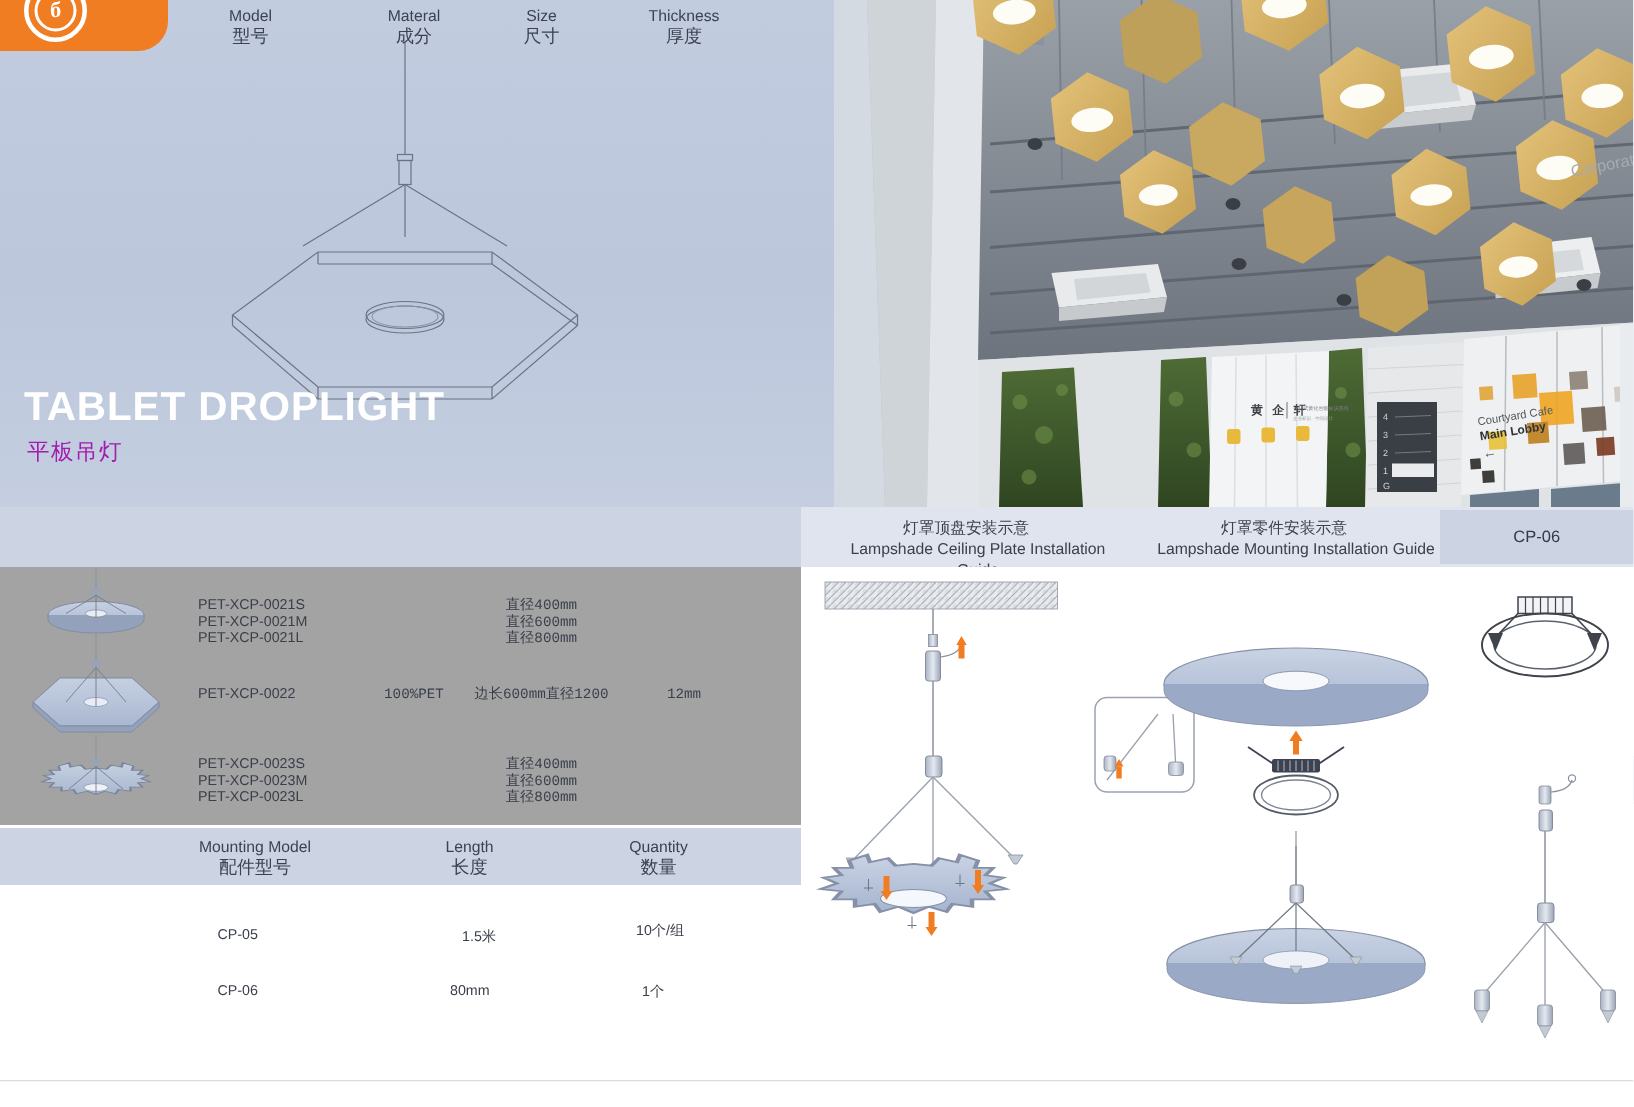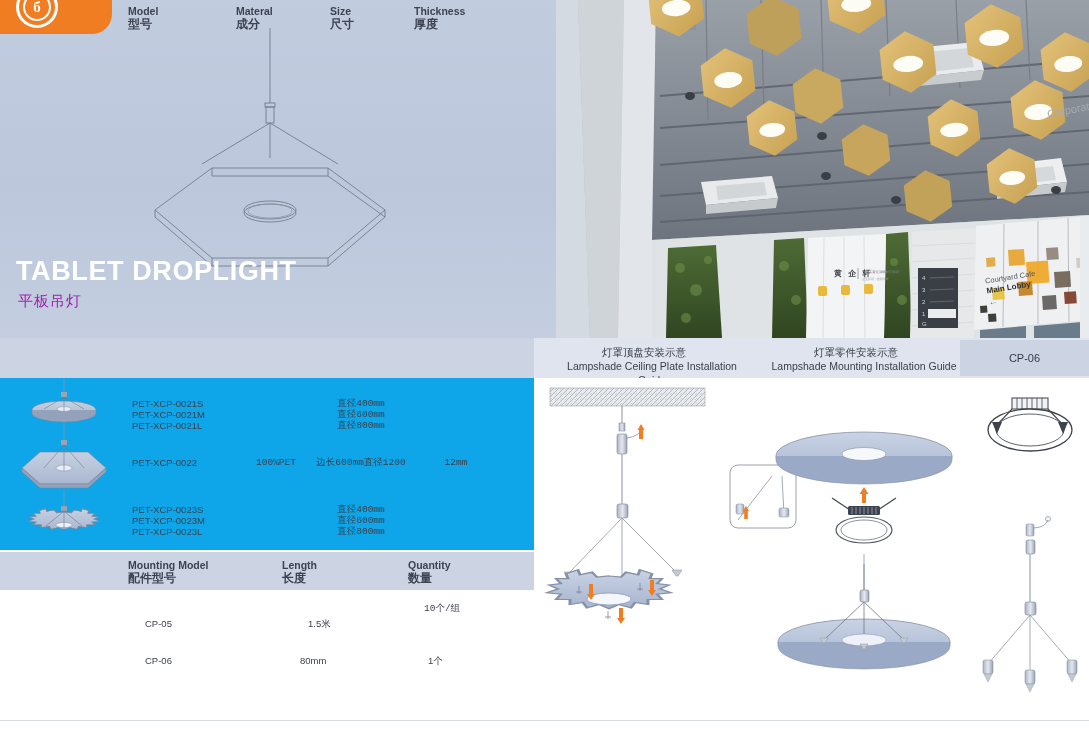--- a/index.html
+++ b/index.html
@@ -30,33 +30,33 @@
 
   .hero-title{position:absolute;left:16px;top:258px;color:#ffffff;
     font-size:27px;font-weight:bold;letter-spacing:.6px;line-height:1;}
   .hero-sub{position:absolute;left:18px;top:292px;color:#a21caf;font-size:15px;letter-spacing:1px;}
 
   
   .photo{position:absolute;left:556px;top:0;width:533px;height:338px;overflow:hidden;}
 
   
   .hdrbar{position:absolute;left:0;top:338px;width:1089px;height:40px;background:#ccd4e4;}
-  .hcell{position:absolute;top:5px;color:#3c4250;line-height:13px;font-weight:bold;}
+  .hcell{position:absolute;top:5px;text-align:center;color:#3c4250;line-height:13px;}
   .hcell .en{font-size:10.5px;display:block;}
   .hcell .cn{font-size:12px;display:block;}
 
   .guide-lbl{position:absolute;top:345px;text-align:center;color:#3a404d;line-height:14px;}
   .guide-lbl .cn{font-size:10.5px;display:block;}
   .guide-lbl .en{font-size:10.5px;display:block;margin-left:16px;}
 
   .tag-box{position:absolute;background:#ccd4e4;display:flex;align-items:center;justify-content:center;
     color:#343a47;font-size:11px;}
 
   
-  .specarea{position:absolute;left:0;top:378px;width:556px;height:172px;background:#0ea5e9;}
+  .specarea{position:absolute;left:0;top:378px;width:556px;height:172px;background:#a3a3a3;}
   .thumbcol{position:absolute;left:0;top:0;width:128px;height:172px;}
   .cell{position:absolute;color:#3a3f4b;font-size:9.5px;line-height:11.5px;white-space:nowrap;}
   .cell.c-model{text-align:left;}
   .cell.c-ctr{text-align:center;font-family:Liberation Mono, monospace;}
 
   
   .hdrbar2{position:absolute;left:0;top:552px;width:534px;height:38px;background:#ccd4e4;}
   .mntarea{position:absolute;left:0;top:590px;width:556px;height:100px;background:#fff;}
   .mcell{position:absolute;color:#3a3f4b;font-size:9.5px;white-space:nowrap;}
 
@@ -452,21 +452,21 @@
     <span class="cn">长度</span>
   </div>
   <div class="hcell" style="left:408px;top:559px;width:62px;">
     <span class="en">Quantity</span>
     <span class="cn">数量</span>
   </div>
 
   <div class="mntarea">
     <div class="mcell" style="left:145px;top:28px;">CP-05</div>
     <div class="mcell" style="left:308px;top:28px;">1.5米</div>
-    <div class="mcell" style="left:424px;top:12px;font-family:Liberation Mono, monospace;">10个/组</div>
+    <div class="mcell" style="left:424px;top:24px;">10个/组</div>
 
     <div class="mcell" style="left:145px;top:65px;">CP-06</div>
     <div class="mcell" style="left:300px;top:65px;">80mm</div>
     <div class="mcell" style="left:428px;top:65px;">1个</div>
   </div>
 
   <div class="diagrams">
     <svg width="555" height="320" viewBox="0 0 555 320">
       <defs>
         <pattern id="hatch" width="5" height="5" patternUnits="userSpaceOnUse">

